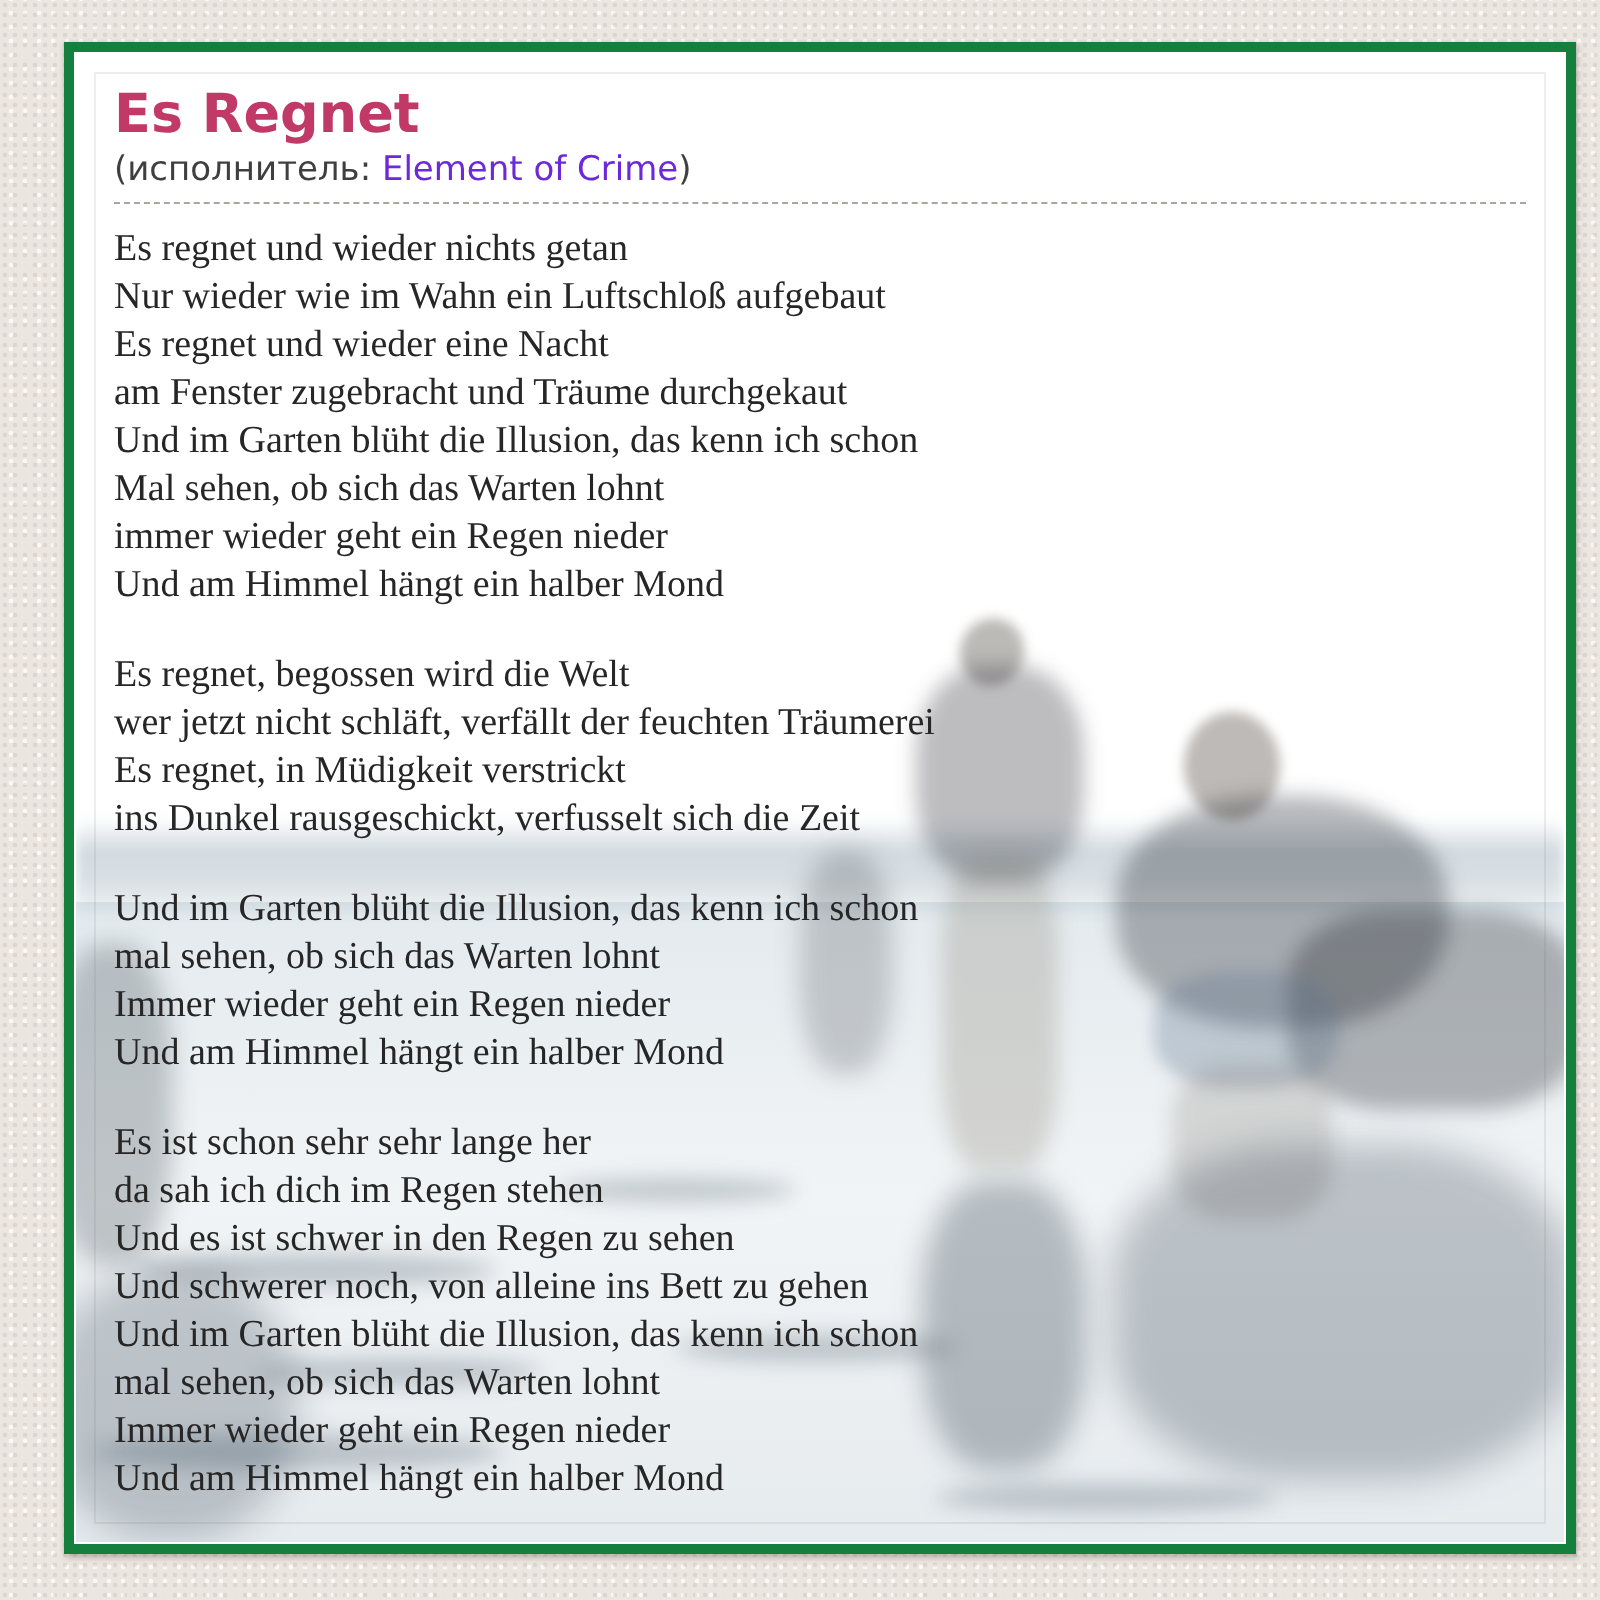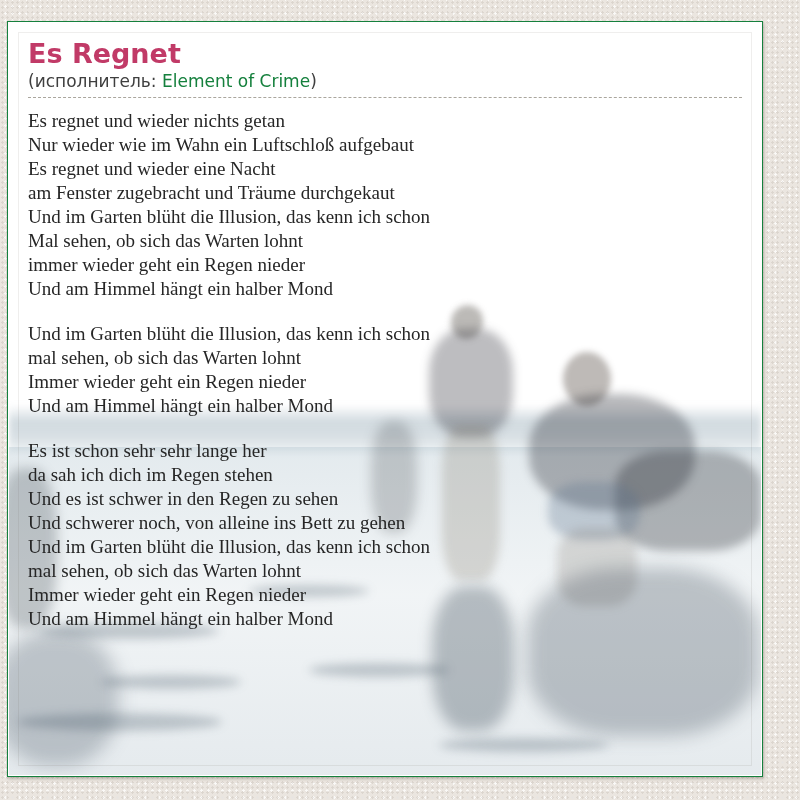--- a/index.html
+++ b/index.html
@@ -7,23 +7,23 @@
     width:800px;height:800px;position:relative;overflow:hidden;
     font-family:"DejaVu Sans","Liberation Sans",sans-serif;
     background-color:#ebe6e0;
     background-image:
       radial-gradient(rgba(160,150,138,0.20) 1px, transparent 1.3px),
       radial-gradient(rgba(255,255,255,0.75) 1px, transparent 1.3px);
     background-size:5px 5px,7px 7px;
     background-position:0 0,2px 3px;
   }
   .card{
-    position:absolute;left:7px;top:21px;width:756px;height:756px;
+    position:absolute;left:32px;top:21px;width:756px;height:756px;
     box-sizing:border-box;background:#ffffff;
-    border:1px solid #15803d;
+    border:5px solid #15803d;
     box-shadow:1px 2px 3px rgba(110,100,90,0.35), 0 0 2px rgba(110,100,90,0.2);
   }
   .card::after{
     content:"";position:absolute;inset:10px;pointer-events:none;
     border:1px solid rgba(100,90,80,0.10);
   }
   .photo{position:absolute;inset:1px;overflow:hidden;pointer-events:none;}
   .ph{position:absolute;}
   
   .horizon{left:0;top:382px;width:100%;height:48px;
@@ -100,22 +100,23 @@
     <div class="ph wave w2"></div>
     <div class="ph wave w3"></div>
     <div class="ph wave w4"></div>
     <div class="ph wave w5"></div>
     <div class="ph wave w6"></div>
   </div>
 
   <div class="content">
     <h1 class="title" style="color: rgb(193, 58, 103);">Es Regnet</h1>
     <div class="subtitle">
-      <span>(исполнитель: </span><a class="artist" href="#" style="color: #15803d;">Element of Crime</a><span>)</span>
+      <span>(исполнитель: </span><a class="artist" href="#" style="color: #6d28d9;">Element of Crime</a><span>)</span>
     </div>
     <div class="lyrics">
         <p>Es regnet und wieder nichts getan<br>Nur wieder wie im Wahn ein Luftschloß aufgebaut<br>Es regnet und wieder eine Nacht<br>am Fenster zugebracht und Träume durchgekaut<br>Und im Garten blüht die Illusion, das kenn ich schon<br>Mal sehen, ob sich das Warten lohnt<br>immer wieder geht ein Regen nieder<br>Und am Himmel hängt ein halber Mond</p>
+        <p>Es regnet, begossen wird die Welt<br>wer jetzt nicht schläft, verfällt der feuchten Träumerei<br>Es regnet, in Müdigkeit verstrickt<br>ins Dunkel rausgeschickt, verfusselt sich die Zeit</p>
         <p>Und im Garten blüht die Illusion, das kenn ich schon<br>mal sehen, ob sich das Warten lohnt<br>Immer wieder geht ein Regen nieder<br>Und am Himmel hängt ein halber Mond</p>
         <p>Es ist schon sehr sehr lange her<br>da sah ich dich im Regen stehen<br>Und es ist schwer in den Regen zu sehen<br>Und schwerer noch, von alleine ins Bett zu gehen<br>Und im Garten blüht die Illusion, das kenn ich schon<br>mal sehen, ob sich das Warten lohnt<br>Immer wieder geht ein Regen nieder<br>Und am Himmel hängt ein halber Mond</p>
       </div>
   </div>
 
 </div>
 
 </body></html>

